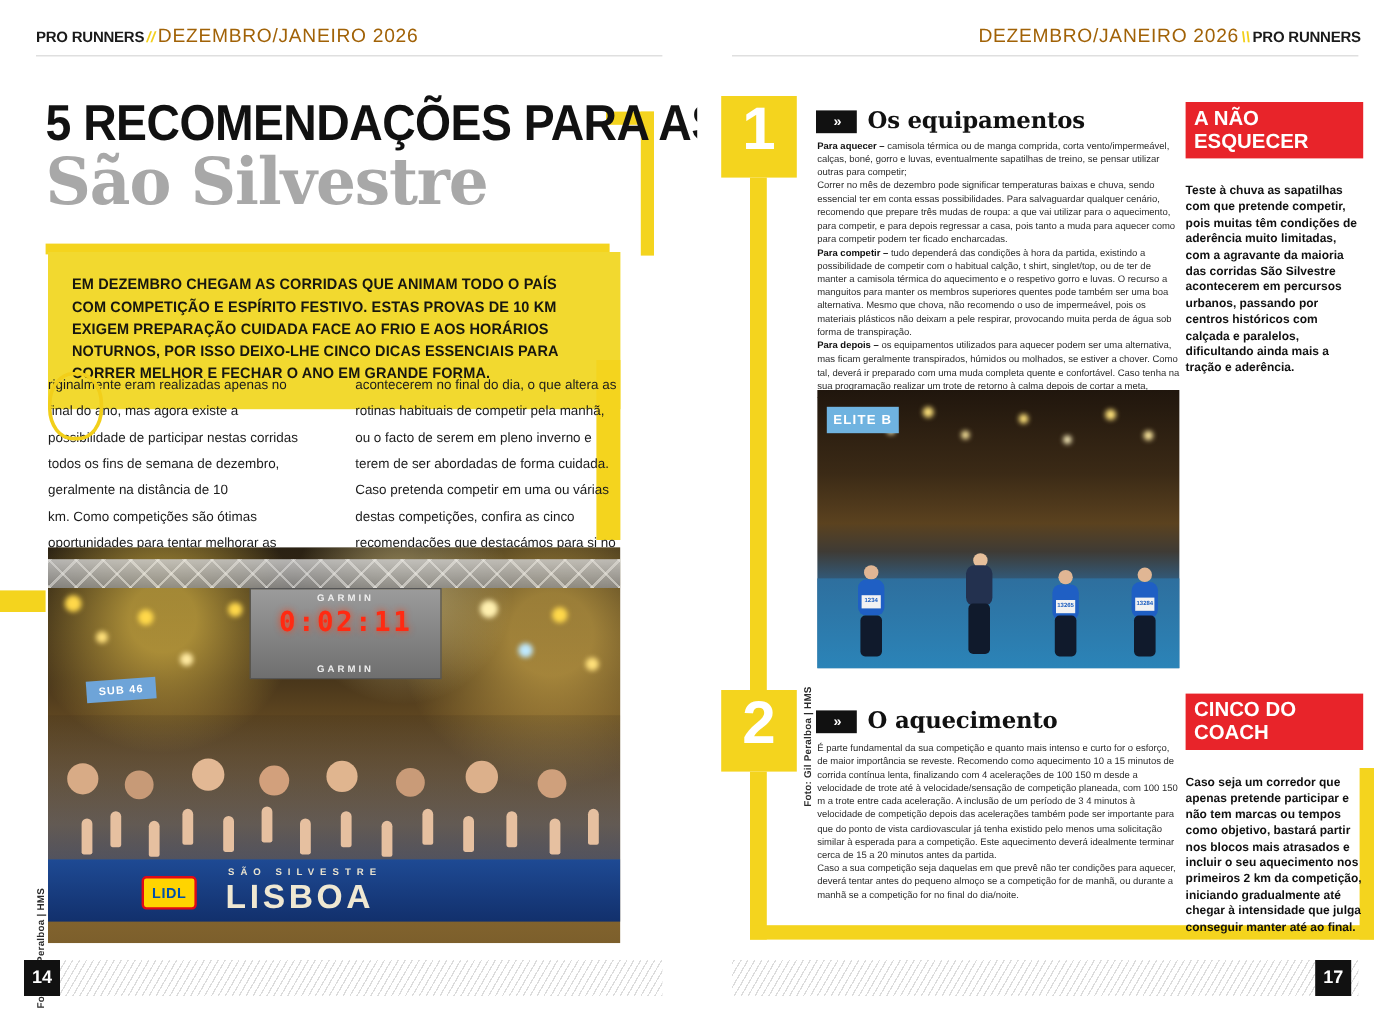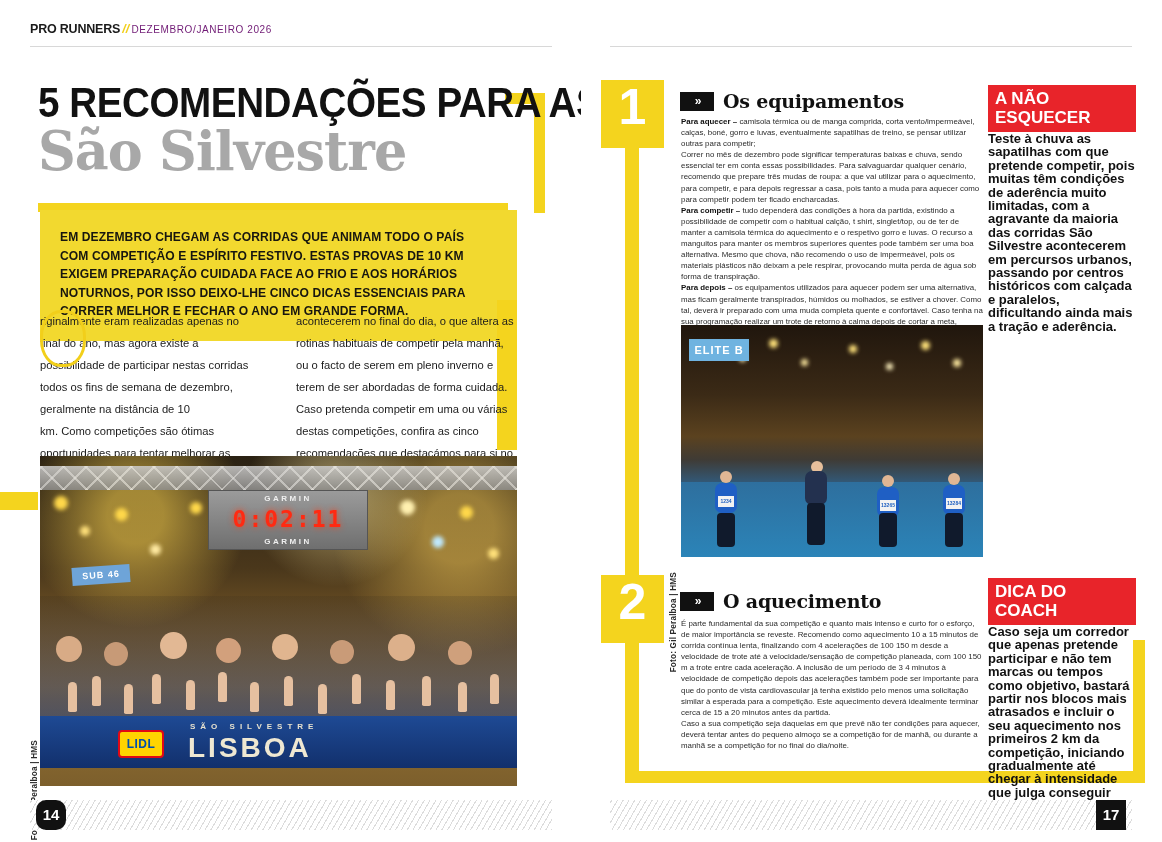--- a/index.html
+++ b/index.html
@@ -15,21 +15,21 @@
   .page { position:absolute; top:0; height:842px; width:581px; background:#fff; }
   .page-left { left:0; }
   .page-right { left:581px; }
 
   
   .runhead { position:absolute; top:22px; height:18px; font-size:12.5px; letter-spacing:.2px; white-space:nowrap; }
   .rh-left { left:30px; }
   .rh-right { right:28px; text-align:right; }
   .rh-brand { font-weight:bold; color:#1a1a1a; letter-spacing:-.2px; font-size:12.5px; }
   .rh-slash { color:#f2cf1a; font-weight:bold; font-style:italic; padding:0 2px; }
-  .rh-date { color:#701a75; letter-spacing:.6px; font-size:10px; }
+  .rh-date { color:#a16207; letter-spacing:.6px; font-size:16px; }
   .rule { position:absolute; top:46px; height:1px; background:#d8d8d8; }
   .rule-left { left:30px; width:522px; }
 
   
   .title-wrap { position:absolute; left:38px; top:82px; width:470px; }
   .title1 {
     font-family:"Liberation Sans Narrow","Liberation Sans", sans-serif;
     font-weight:bold; font-size:42px; line-height:42px;
     letter-spacing:-.5px; color:#111; white-space:nowrap;
     transform:scaleX(.92); transform-origin:left center;
@@ -88,21 +88,21 @@
       radial-gradient(circle at 20% 18%, rgba(255,215,80,.55) 0 6%, transparent 24%),
       radial-gradient(circle at 62% 12%, rgba(255,235,160,.45) 0 5%, transparent 22%),
       radial-gradient(circle at 88% 22%, rgba(255,210,90,.5) 0 7%, transparent 26%),
       linear-gradient(#2a2113 0%, #4a371b 34%, #7a5a28 55%, #9a7434 70%, #7c5f2c 100%); }
   .bokeh { position:absolute; border-radius:50%; filter:blur(2px); }
   .truss { position:absolute; left:0; right:0; top:10px; height:24px;
       background:linear-gradient(#cfcfcf,#8e8e8e); opacity:.85; }
   .truss:before { content:""; position:absolute; inset:0;
       background:repeating-linear-gradient(45deg, rgba(255,255,255,.55) 0 2px, transparent 2px 16px),
                  repeating-linear-gradient(-45deg, rgba(255,255,255,.55) 0 2px, transparent 2px 16px); }
-  .clock { position:absolute; left:168px; top:34px; width:160px; height:60px;
+  .clock { position:absolute; left:168px; top:34px; width:160px; height:76px;
       background:linear-gradient(#9b9b9b,#6f6f6f); border:1px solid #555; }
   .clock .brand { position:absolute; left:0; right:0; text-align:center; color:#efefef;
       font-size:8px; font-weight:bold; letter-spacing:2.5px; }
   .clock .brand.t { top:3px; } .clock .brand.b { bottom:3px; }
   .clock .digits { position:absolute; left:0; right:0; top:15px; text-align:center;
       font-family:"DejaVu Sans Mono","Liberation Mono", monospace; font-weight:bold;
       font-size:23px; letter-spacing:2px; color:#ff2a12; text-shadow:0 0 6px rgba(255,60,20,.85); }
   .banner-bar { position:absolute; left:0; right:0; bottom:18px; height:52px;
       background:linear-gradient(#1e4a94,#12306c); }
   .banner-bar .ss { position:absolute; left:150px; top:6px; color:#e8e2cf; font-size:8px;
@@ -151,21 +151,21 @@
   .bib { position:absolute; width:16px; height:11px; background:#f2f2f2; color:#1e5fc0;
       font-size:5px; font-weight:bold; text-align:center; line-height:11px; }
   .eliteb { position:absolute; left:8px; top:14px; width:60px; height:22px; background:#6fb3e0;
       color:#fff; font-size:11px; font-weight:bold; text-align:center; line-height:22px; letter-spacing:1px; }
 
   
   .sbox { position:absolute; width:148px; }
   .sbox .cap { background:#e8242a; color:#fff; padding:4px 7px 5px 7px;
       font-family:"Liberation Sans Narrow","Liberation Sans", sans-serif; font-weight:bold;
       font-size:17px; letter-spacing:0px; line-height:19px; }
-  .sbox .txt { margin-top:0; font-size:13px; line-height:13.4px; font-weight:bold; color:#111; }
+  .sbox .txt { margin-top:21px; font-size:10px; line-height:13.4px; font-weight:bold; color:#111; }
 
   .yellow-rail { position:absolute; background:#f4d41e; }
 
   
   .footer { position:absolute; bottom:12px; height:30px; }
   .stripes { position:absolute; top:0; height:30px;
       background:repeating-linear-gradient(-60deg, #dcdcdc 0 1px, #ffffff 1px 5px); }
   .pagenum { position:absolute; top:0; width:30px; height:30px; background:#111; color:#fff;
       font-weight:bold; font-size:15px; text-align:center; line-height:30px; }
 </style>
@@ -262,26 +262,29 @@
           <div class="lidl">LIDL</div>
           <div class="ss">SÃO SILVESTRE</div>
           <div class="lisboa">LISBOA</div>
         </div>
       </div>
     </div>
     <div class="credit-v credit-left">Foto: Gil Peralboa | HMS</div>
 
     <div class="footer" style="left:0; width:581px;">
       <div class="stripes" style="left:30px; width:522px;"></div>
-      <div class="pagenum" style="left:36px;border-radius:10px;">14</div>
+      <div class="pagenum" style="left:20px;">14</div>
     </div>
   </div>
 
   <div class="page page-right">
 
+    <div class="runhead rh-right">
+      <span class="rh-date">DEZEMBRO/JANEIRO 2026</span><span class="rh-slash">\\</span><span class="rh-brand">PRO RUNNERS</span>
+    </div>
     <div class="rule" style="left:29px; width:522px;"></div>
   </div>
 
   <div class="numtab" style="left:601px; top:80px; height:68px;">
     <div class="n">1</div>
   </div>
   <div class="numstem" style="left:625px; top:148px; height:460px;"></div>
 
   <div class="sec-head" style="left:680px; top:90px;">
     <div class="chev">»</div>
@@ -353,21 +356,21 @@
   </div>
   <div class="sec-body" style="left:681px; top:618px; width:302px; white-space:pre-line;">É parte fundamental da sua competição e quanto mais intenso e curto for o esforço, de maior importância se reveste. Recomendo como aquecimento 10 a 15 minutos de corrida contínua lenta, finalizando com 4 acelerações de 100  150 m desde a velocidade de trote até à velocidade/sensação de competição planeada, com 100  150 m a trote entre cada aceleração. A inclusão de um período de 3  4 minutos à velocidade de competição depois das acelerações também pode ser importante para que do ponto de vista cardiovascular já tenha existido pelo menos uma solicitação similar à esperada para a competição. Este aquecimento deverá idealmente terminar cerca de 15 a 20 minutos antes da partida.
 Caso a sua competição seja daquelas em que prevê não ter condições para aquecer, deverá tentar antes do pequeno  almoço se a competição for de manhã, ou durante a manhã se a competição for no final do dia/noite.</div>
 
   <div class="sbox" style="left:988px; top:85px;">
     <div class="cap">A NÃO ESQUECER</div>
     <div class="txt">Teste à chuva as sapatilhas com que pretende competir, pois muitas têm condições de aderência muito limitadas, com a agravante da maioria das corridas São Silvestre acontecerem em percursos urbanos, passando por centros históricos com calçada e paralelos, dificultando ainda mais a tração e aderência.</div>
   </div>
 
   <div class="sbox" style="left:988px; top:578px;">
-    <div class="cap">DICA DO COACH</div>
+    <div class="cap">CINCO DO COACH</div>
     <div class="txt">Caso seja um corredor que apenas pretende participar e não tem marcas ou tempos como objetivo, bastará partir nos blocos mais atrasados e incluir o seu aquecimento nos primeiros 2 km da competição, iniciando gradualmente até chegar à intensidade que julga conseguir manter até ao final.</div>
   </div>
 
   <div class="yellow-rail" style="left:0; top:492px; width:38px; height:18px;"></div>
 
   <div class="footer" style="left:581px; width:581px;">
     <div class="stripes" style="left:29px; width:522px;"></div>
     <div class="pagenum" style="left:515px;">17</div>
   </div>
 

